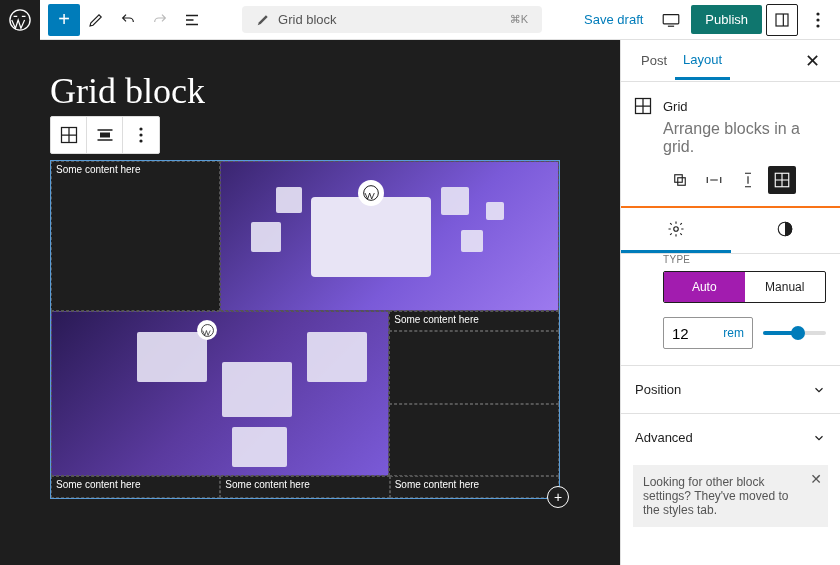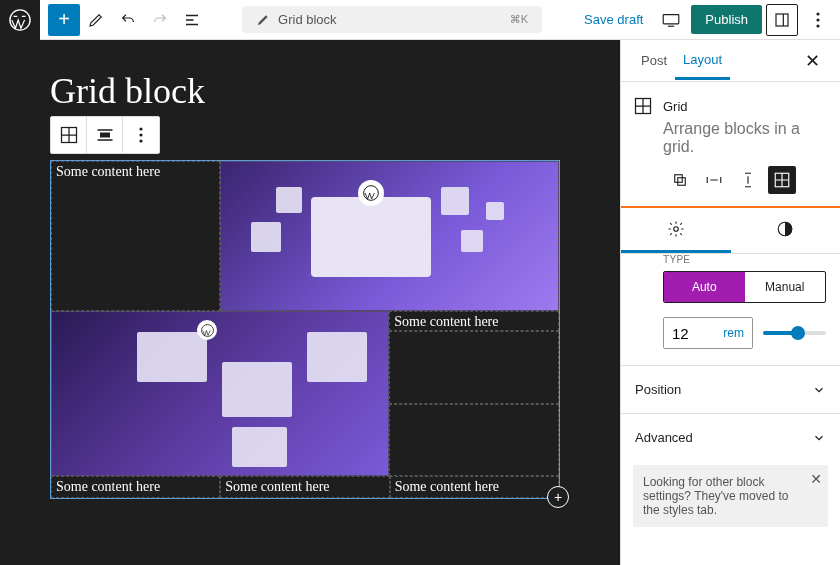--- a/index.html
+++ b/index.html
@@ -21,21 +21,21 @@
 .main { display: flex; height: 525px; }
 .canvas { flex: 1; background: #1e1e1e; padding: 30px 20px 10px; overflow: hidden; position: relative; }
 .title-text { font-family: Georgia, serif; font-size: 36px; color: #fff; margin-bottom: 4px; margin-left: 30px; }
 .block-toolbar { background: #fff; display: inline-flex; border: 1px solid #ddd; border-radius: 2px; margin-left: 30px; margin-bottom: 6px; }
 .block-toolbar .tb-btn { width: 36px; height: 36px; display: flex; align-items: center; justify-content: center; border-right: 1px solid #ddd; cursor: pointer; }
 .block-toolbar .tb-btn:last-child { border-right: none; }
 
 .grid-wrap { border: 1.5px solid #5a9dd8; margin-left: 30px; width: 510px; position: relative; }
 .grid-row { display: flex; }
 .grid-cell { border: 1px dashed #555; flex: 1; position: relative; min-height: 20px; }
-.cell-text { color: #fff; font-size: 14px; padding: 2px 4px; font-family: Liberation Serif, serif; }
+.cell-text { color: #fff; font-size: 10px; padding: 2px 4px; }
 .img-cell { background: #5a3a9e; overflow: hidden; position: relative; }
 .img-stub { position: absolute; inset: 0; background: linear-gradient(135deg,#3a2570 0%,#7a5ad8 60%,#9d7aef 100%); }
 .wp-badge { position: absolute; width: 26px; height: 26px; background: #fff; border-radius: 50%; display: flex; align-items: center; justify-content: center; }
 .faux-monitor { position:absolute; background:#e8e4f5; border-radius:4px; }
 .faux-sq { position:absolute; background:#e8e4f5; border-radius:2px; opacity:0.9; }
 .add-circle { position: absolute; right: -10px; bottom: -10px; width: 22px; height: 22px; background: #1e1e1e; border: 1.5px solid #fff; border-radius: 50%; color: #fff; display: flex; align-items: center; justify-content: center; font-size: 14px; cursor: pointer; }
 
 .sidebar { width: 220px; border-left: 1px solid #e0e0e0; display: flex; flex-direction: column; }
 .side-tabs { display: flex; border-bottom: 1px solid #e0e0e0; padding: 0 12px; height: 42px; align-items: center; }
 .side-tab { padding: 10px 8px 10px; cursor: pointer; font-size: 13px; color: #555; }

